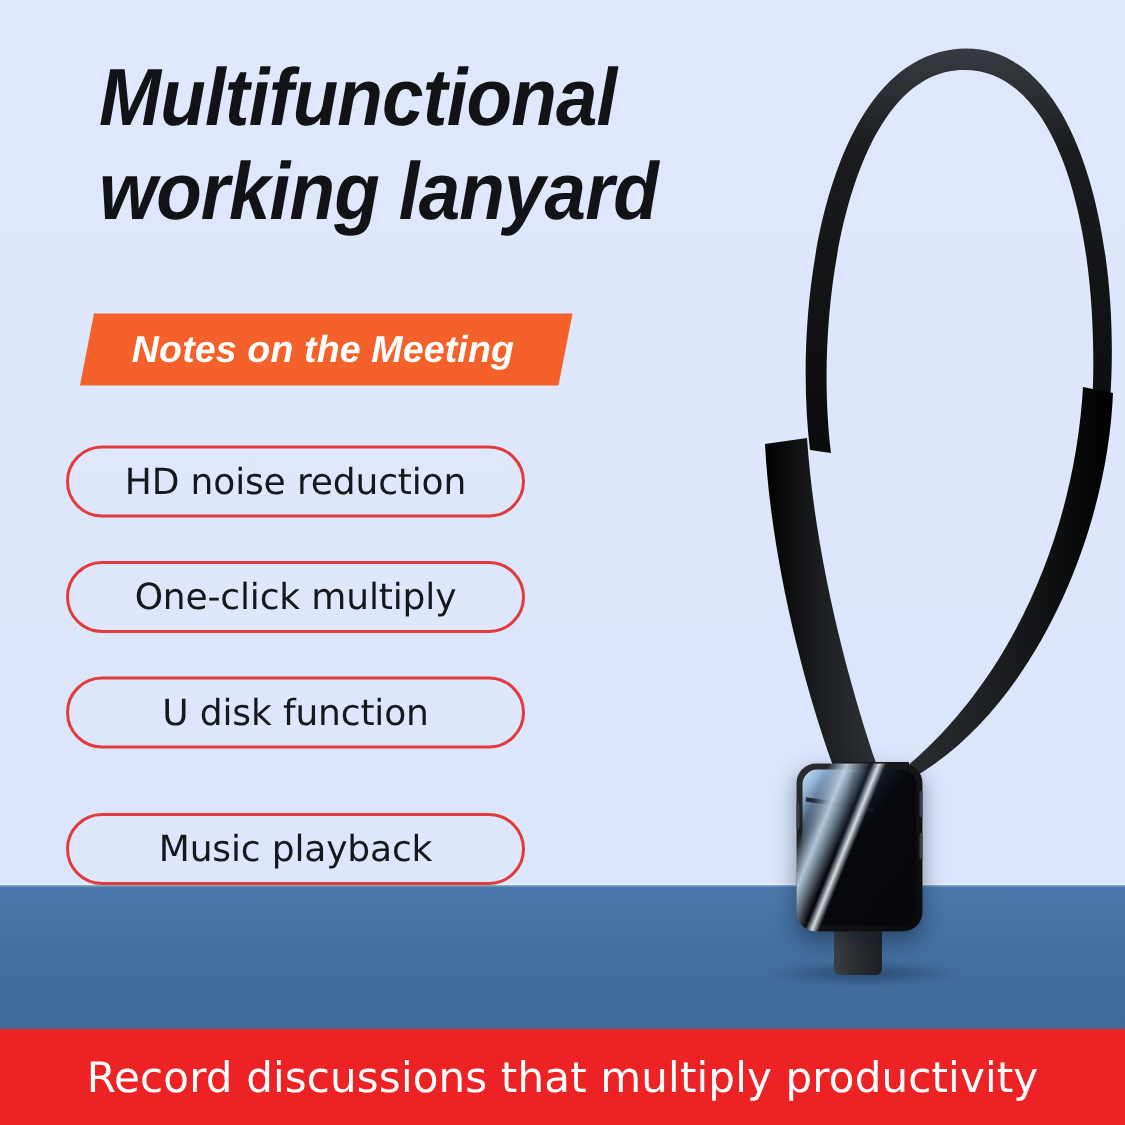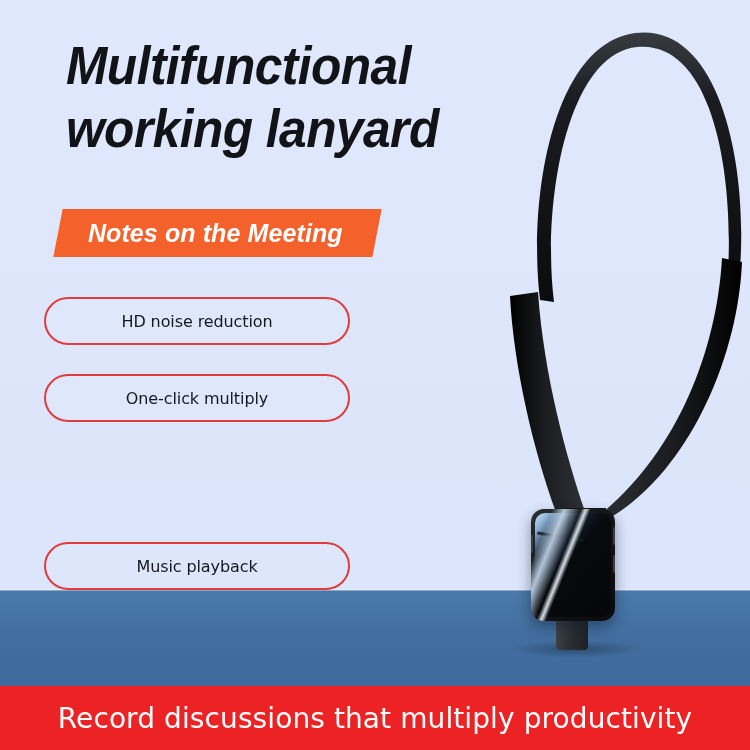--- a/index.html
+++ b/index.html
@@ -106,21 +106,21 @@
     border-radius: 26px;
     background: rgba(255,255,255,0.06);
     display: flex;
     align-items: center;
     justify-content: center;
     box-sizing: border-box;
   }
   .pill-text {
     color: #15181d;
     font-family: "DejaVu Sans", "Liberation Sans", sans-serif;
-    font-size: 16px;
+    font-size: 24px;
     font-weight: 400;
     letter-spacing: -0.1px;
     white-space: nowrap;
   }
   .pill-0 { top: 297px; }
   .pill-1 { top: 374px; }
   .pill-2 { top: 451px; }
   .pill-3 { top: 542px; }
 
   
@@ -289,20 +289,23 @@
   <div class="badge">
     <span class="badge-text">Notes on the Meeting</span>
   </div>
 
   <div class="pill pill-0">
     <span class="pill-text">HD noise reduction</span>
   </div>
   <div class="pill pill-1">
     <span class="pill-text">One-click multiply</span>
   </div>
+  <div class="pill pill-2">
+    <span class="pill-text">U disk function</span>
+  </div>
   <div class="pill pill-3">
     <span class="pill-text">Music playback</span>
   </div>
 
   <div class="bottom-banner">
     <span class="bottom-banner-text">Record discussions that multiply productivity</span>
   </div>
 
 </div>
 

